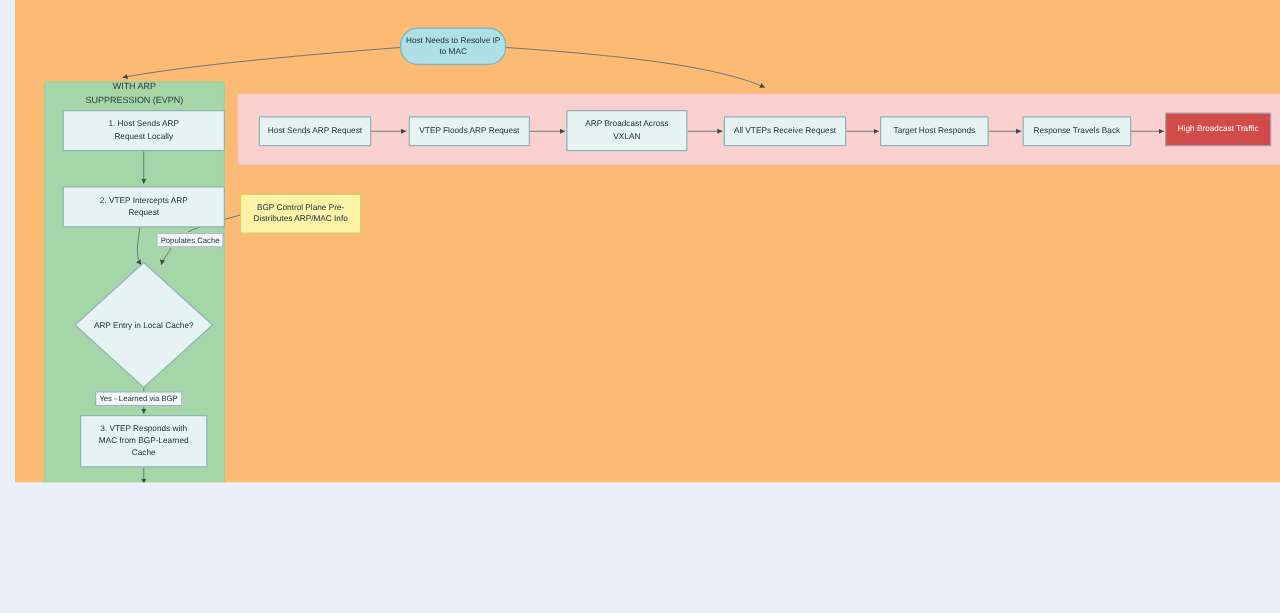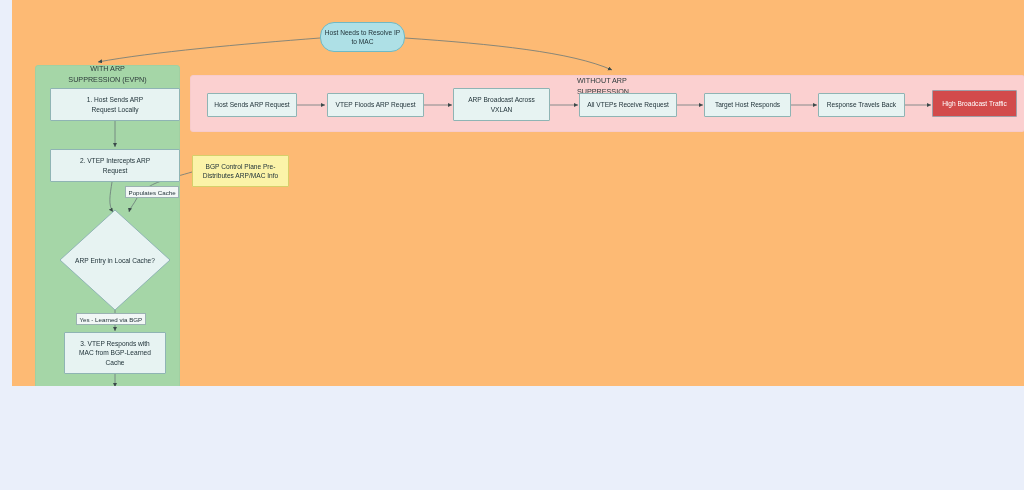--- a/index.html
+++ b/index.html
@@ -151,22 +151,20 @@
       <path d="M538,105 L566,105"></path>
       <path d="M665,105 L691,105"></path>
       <path d="M779,105 L805,105"></path>
       <path d="M893,105 L919,105"></path>
     </g>
   </svg>
 
   <div class="sg-label" style="left:30px; top:64px; width:131px;">WITH ARP
 SUPPRESSION (EVPN)</div>
 
-  <div class="sg-label" style="left:565px; top:76px; width:104px; text-align:left;">WITHOUT ARP
-SUPPRESSION</div>
 
   <div class="node start" style="left:308px; top:22px; width:85px; height:30px;">Host Needs to Resolve IP
 to MAC</div>
 
   <div class="node" style="left:38px; top:88px; width:130px; height:33px;">1. Host Sends ARP
 Request Locally</div>
 
   <div class="node" style="left:38px; top:149px; width:130px; height:33px;">2. VTEP Intercepts ARP
 Request</div>
 

